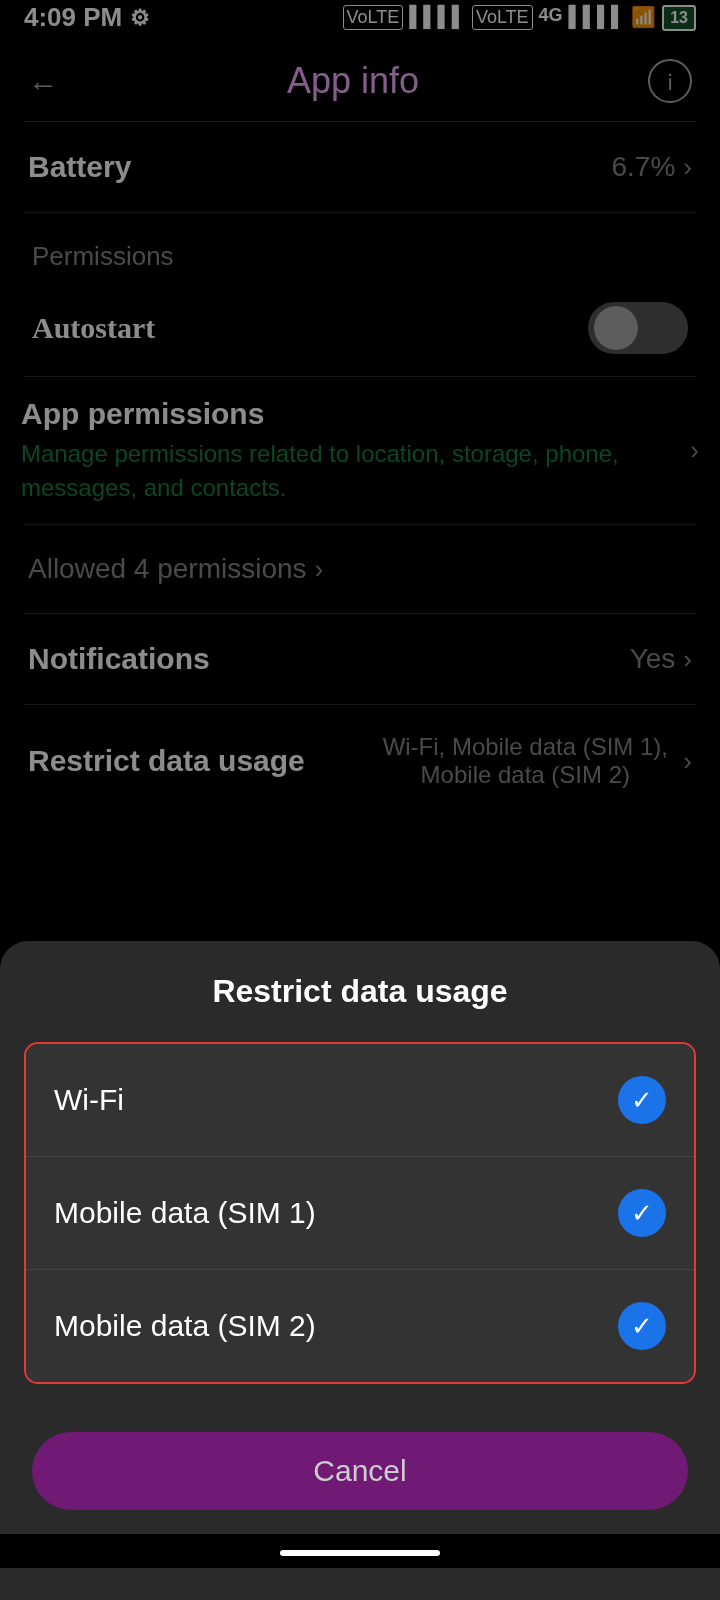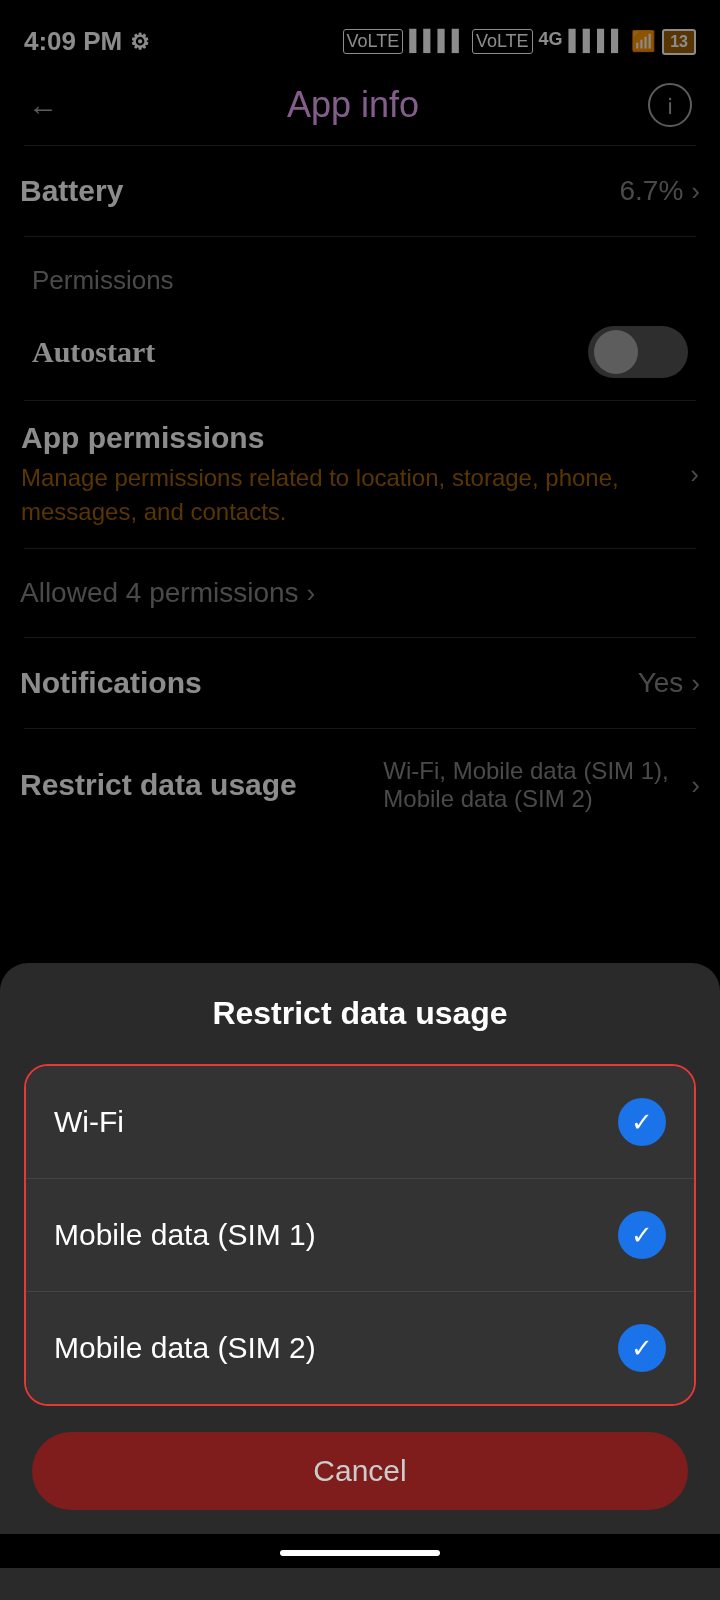--- a/index.html
+++ b/index.html
@@ -12,21 +12,21 @@
       min-height: 1600px;
       position: relative;
       overflow-x: hidden;
     }
 
     
     .status-bar {
       display: flex;
       justify-content: space-between;
       align-items: center;
-      padding: 26px 24px 8px 24px;
+      padding: 2px 24px 8px 24px;
       background: #000;
     }
     .status-left {
       display: flex;
       align-items: center;
       gap: 8px;
       font-size: 26px;
       font-weight: 600;
       color: #fff;
     }
@@ -40,21 +40,21 @@
     .battery-indicator {
       display: inline-flex;
       align-items: center;
       border: 2px solid #fff;
       border-radius: 3px;
       padding: 1px 3px;
       font-size: 16px;
       font-weight: bold;
       color: #fff;
       position: relative;
-      background: #a16207;
+      background: #14532d;
       padding: 2px 6px;
     }
 
     
     .app-bar {
       display: flex;
       align-items: center;
       justify-content: space-between;
       padding: 18px 28px 18px 28px;
       background: #000;
@@ -85,21 +85,21 @@
       height: 1px;
       background: #2a2a2a;
       margin: 0 24px;
     }
 
     
     .list-item {
       display: flex;
       align-items: center;
       justify-content: space-between;
-      padding: 28px 20px;
+      padding: 28px 28px;
       background: #000;
       cursor: pointer;
     }
     .list-item-label {
       font-size: 30px;
       font-weight: 600;
       color: #fff;
     }
     .list-item-value {
       display: flex;
@@ -159,21 +159,21 @@
       justify-content: space-between;
       padding: 20px 21px;
       background: #000;
       cursor: pointer;
     }
     .list-item-content {
       flex: 1;
     }
     .list-item-subtitle {
       font-size: 24px;
-      color: #a16207;
+      color: #15803d;
       margin-top: 6px;
       line-height: 1.4;
     }
 
     
     .overlay {
       position: absolute;
       top: 0; left: 0; right: 0; bottom: 0;
       background: rgba(0,0,0,0.45);
       z-index: 10;
@@ -194,22 +194,22 @@
       font-size: 32px;
       font-weight: 600;
       color: #fff;
       text-align: center;
       padding: 32px 32px 20px 32px;
     }
 
     
     .options-box {
       border: 2.5px solid #e53935;
-      border-radius: 24px;
-      margin: 12px 24px 14px 24px;
+      border-radius: 14px;
+      margin: 12px 24px 36px 24px;
       overflow: hidden;
     }
     .option-item {
       display: flex;
       align-items: center;
       justify-content: space-between;
       padding: 32px 28px;
       background: #333;
       cursor: pointer;
     }
@@ -234,21 +234,21 @@
     }
 
     
     .action-buttons {
       display: flex;
       gap: 20px;
       padding: 12px 32px 24px 32px;
     }
     .btn-cancel {
       flex: 1;
-      background: #7f1d1d;
+      background: #701a75;
       color: #ccc;
       border: none;
       border-radius: 50px;
       font-size: 30px;
       font-weight: 500;
       padding: 22px 0;
       cursor: pointer;
       text-align: center;
     }
     .btn-ok {
@@ -273,21 +273,21 @@
     }
     .home-bar {
       width: 160px;
       height: 6px;
       background: #fff;
       border-radius: 3px;
     }
 
     .restrict-data-value {
       font-size: 24px;
-      text-align: left;
+      text-align: center;
       max-width: 300px;
       color: #888;
     }
   </style>
 </head>
 <body>
 
 <div class="status-bar">
   <div class="status-left">
     <span>4:09 PM</span>

